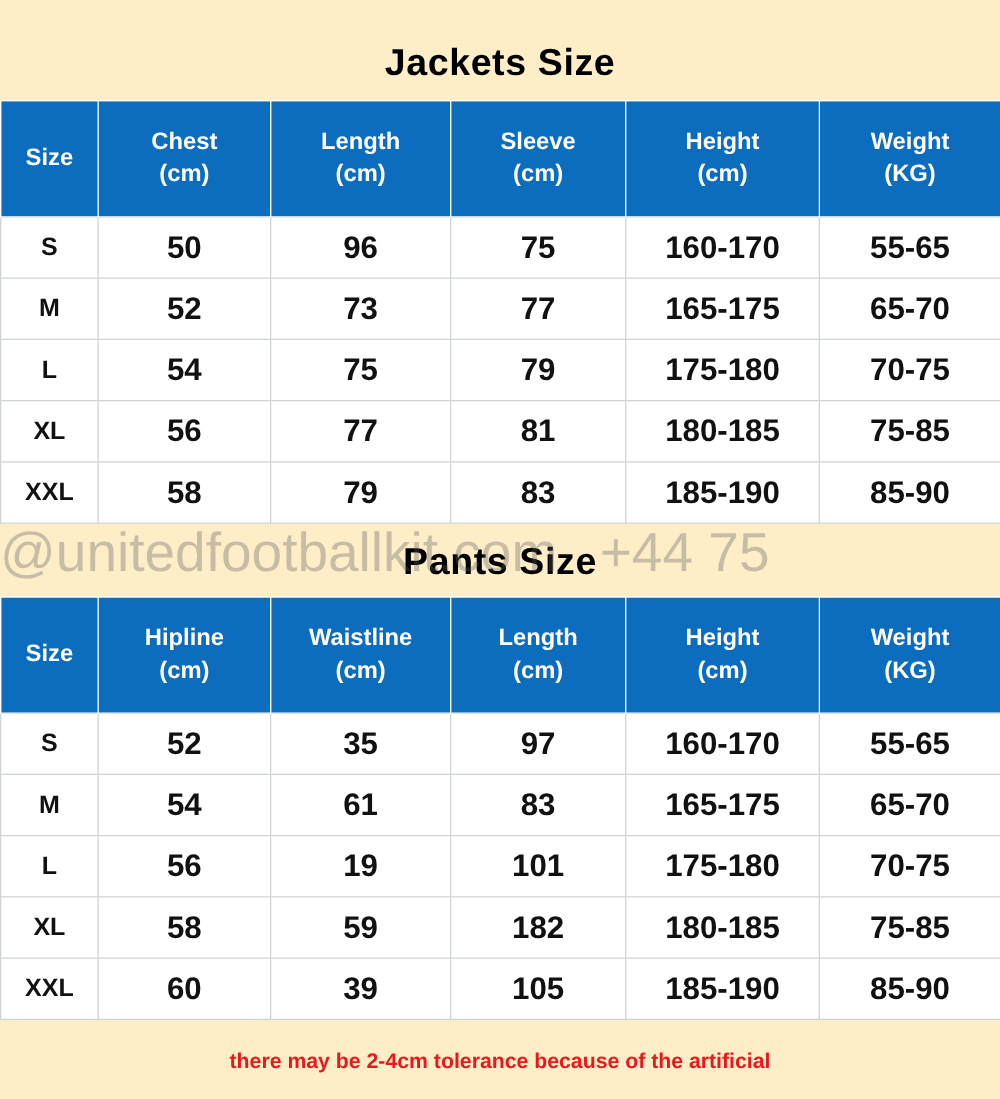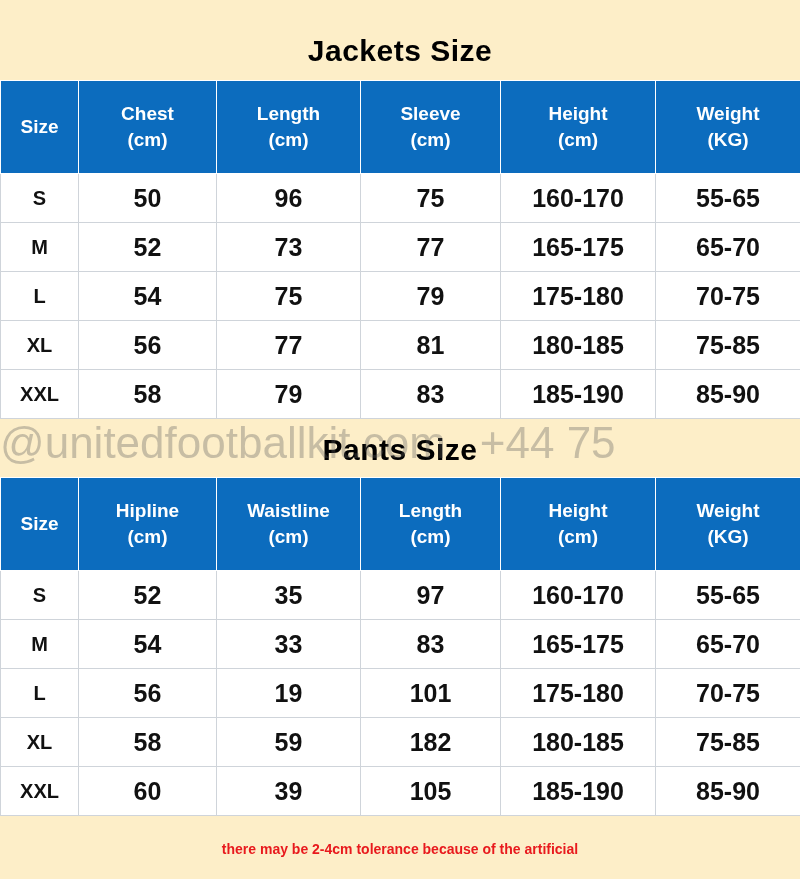--- a/index.html
+++ b/index.html
@@ -76,21 +76,21 @@
   col.c0 { width: 78px; }
   col.c1 { width: 138px; }
   col.c2 { width: 144px; }
   col.c3 { width: 140px; }
   col.c4 { width: 155px; }
   col.c5 { width: 145px; }
 
   .footer-note {
     text-align: center;
     color: #e8191d;
-    font-size: 14px;
+    font-size: 17px;
     font-weight: bold;
     padding-top: 22px;
     line-height: 22px;
   }
 
   .watermark {
     position: absolute;
     top: 418px;
     left: 0;
     width: 800px;
@@ -236,21 +236,21 @@
         <td class="size-col">S</td>
         <td>52</td>
         <td>35</td>
         <td>97</td>
         <td>160-170</td>
         <td>55-65</td>
       </tr>
       <tr>
         <td class="size-col">M</td>
         <td>54</td>
-        <td>33</td>
+        <td>61</td>
         <td>83</td>
         <td>165-175</td>
         <td>65-70</td>
       </tr>
       <tr>
         <td class="size-col">L</td>
         <td>56</td>
         <td>19</td>
         <td>101</td>
         <td>175-180</td>

